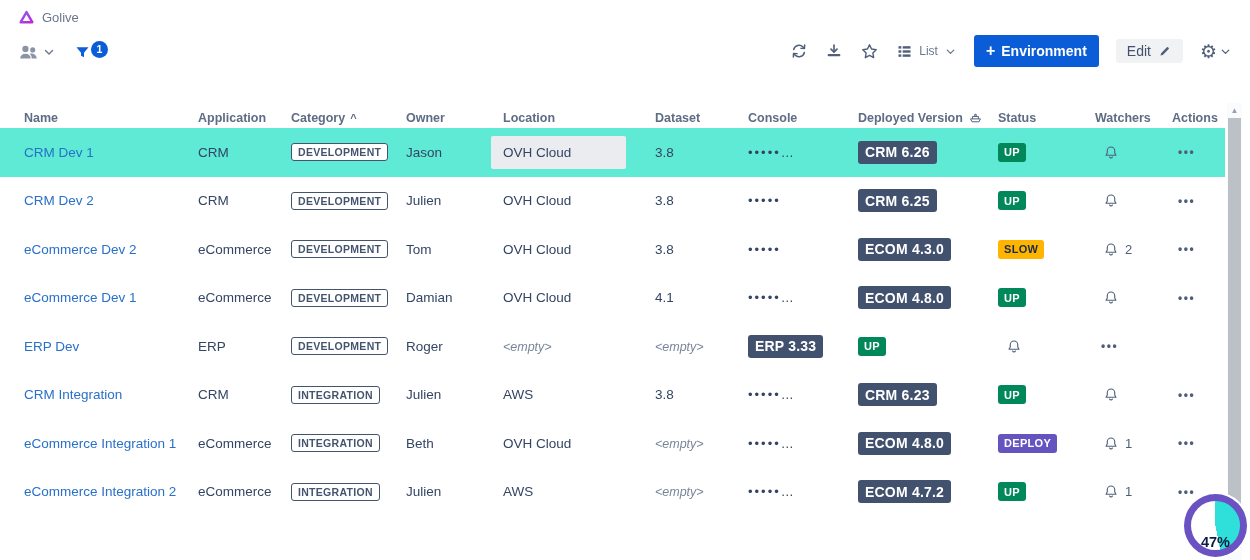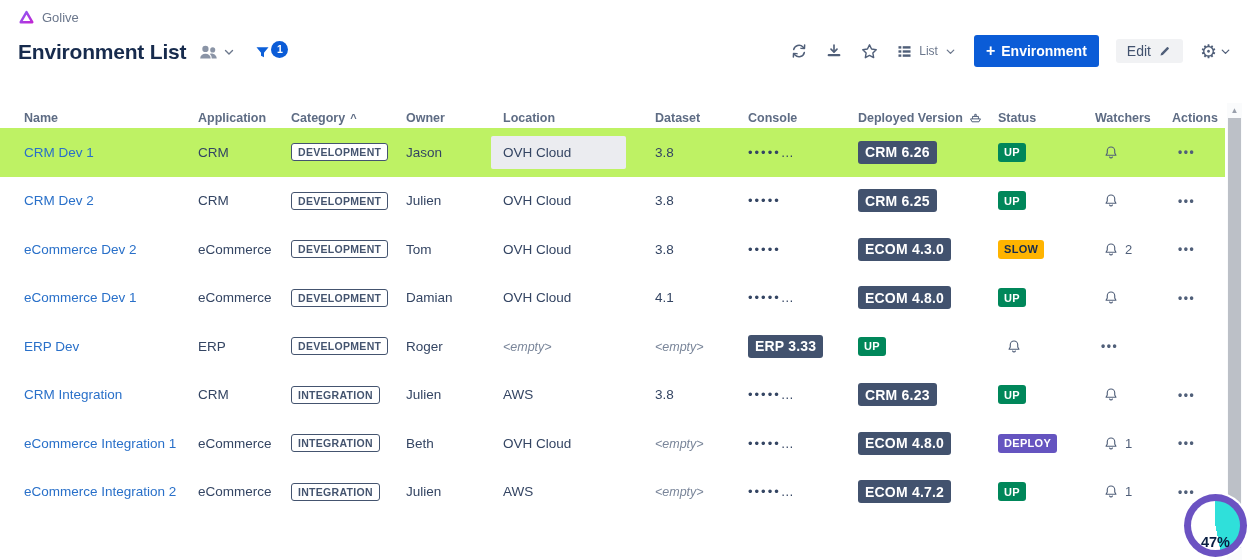--- a/index.html
+++ b/index.html
@@ -46,21 +46,21 @@
   .thead {
     display:grid; grid-template-columns:var(--cols); align-items:center;
     height:33px; padding-left:24px; color:#5E6C84; font-size:12.5px; font-weight:700;
   }
   .th { display:flex; align-items:center; gap:5px; cursor:pointer;margin-top:12px; }
   .sort-caret { font-size:11px; font-weight:700; color:#5E6C84; }
   .row {
     display:grid; grid-template-columns:var(--cols); align-items:center;
     height:48.5px; padding-left:24px; font-size:13.5px; color:#344563;
   }
-  .row.highlighted { background:#bef264; }
+  .row.highlighted { background:#5eead4; }
   .cell-name a { color:#2970C9; text-decoration:none; cursor:pointer; }
   .badge-category {
     display:inline-block; border:1.5px solid #44546F; border-radius:3px;
     padding:2px 6px; font-size:10.5px; font-weight:700; color:#44546F; letter-spacing:0.3px;
     background:#fff;
   }
   .cell-location span { display:inline-block; padding:9px 12px; margin-left:-12px; border-radius:2px; }
   .cell-location span.cell-hover { background:#EBECF0; min-width:135px; }
   .empty { color:#7A869A; font-style:italic; font-size:12.5px; }
   .cell-console span:not(.empty) { letter-spacing:2px; color:#344563; font-size:13px; }
@@ -113,21 +113,20 @@
             <stop offset="1" stop-color="#C026D3"></stop>
       </linearGradient>
         </defs>
       <path d="M12 4.4 L20.2 18.6 H3.8 Z" fill="none" stroke="url(#lg)" stroke-width="3.4" stroke-linejoin="round"></path>
     </svg>
   </span>
   <span class="logo-text">Golive</span>
 </div>
 
 <div class="title-row">
-  <span class="page-title">Environment List</span>
   <button class="icon-btn">
     <span>
       <svg width="21" height="18" viewBox="0 0 24 20">
         <g fill="#8A94A6">
           <circle cx="8.5" cy="6.5" r="3.6"></circle>
           <path d="M2.5 17.5 a6 5.6 0 0 1 12 0 z"></path>
           <circle cx="16.8" cy="7.6" r="2.9"></circle>
           <path d="M15.2 11.6 c3.4 0 6.2 2.5 6.2 5.9 h-5.6 a7.6 7.6 0 0 0 -2.4-5.5 z"></path>
         </g>
       </svg>

